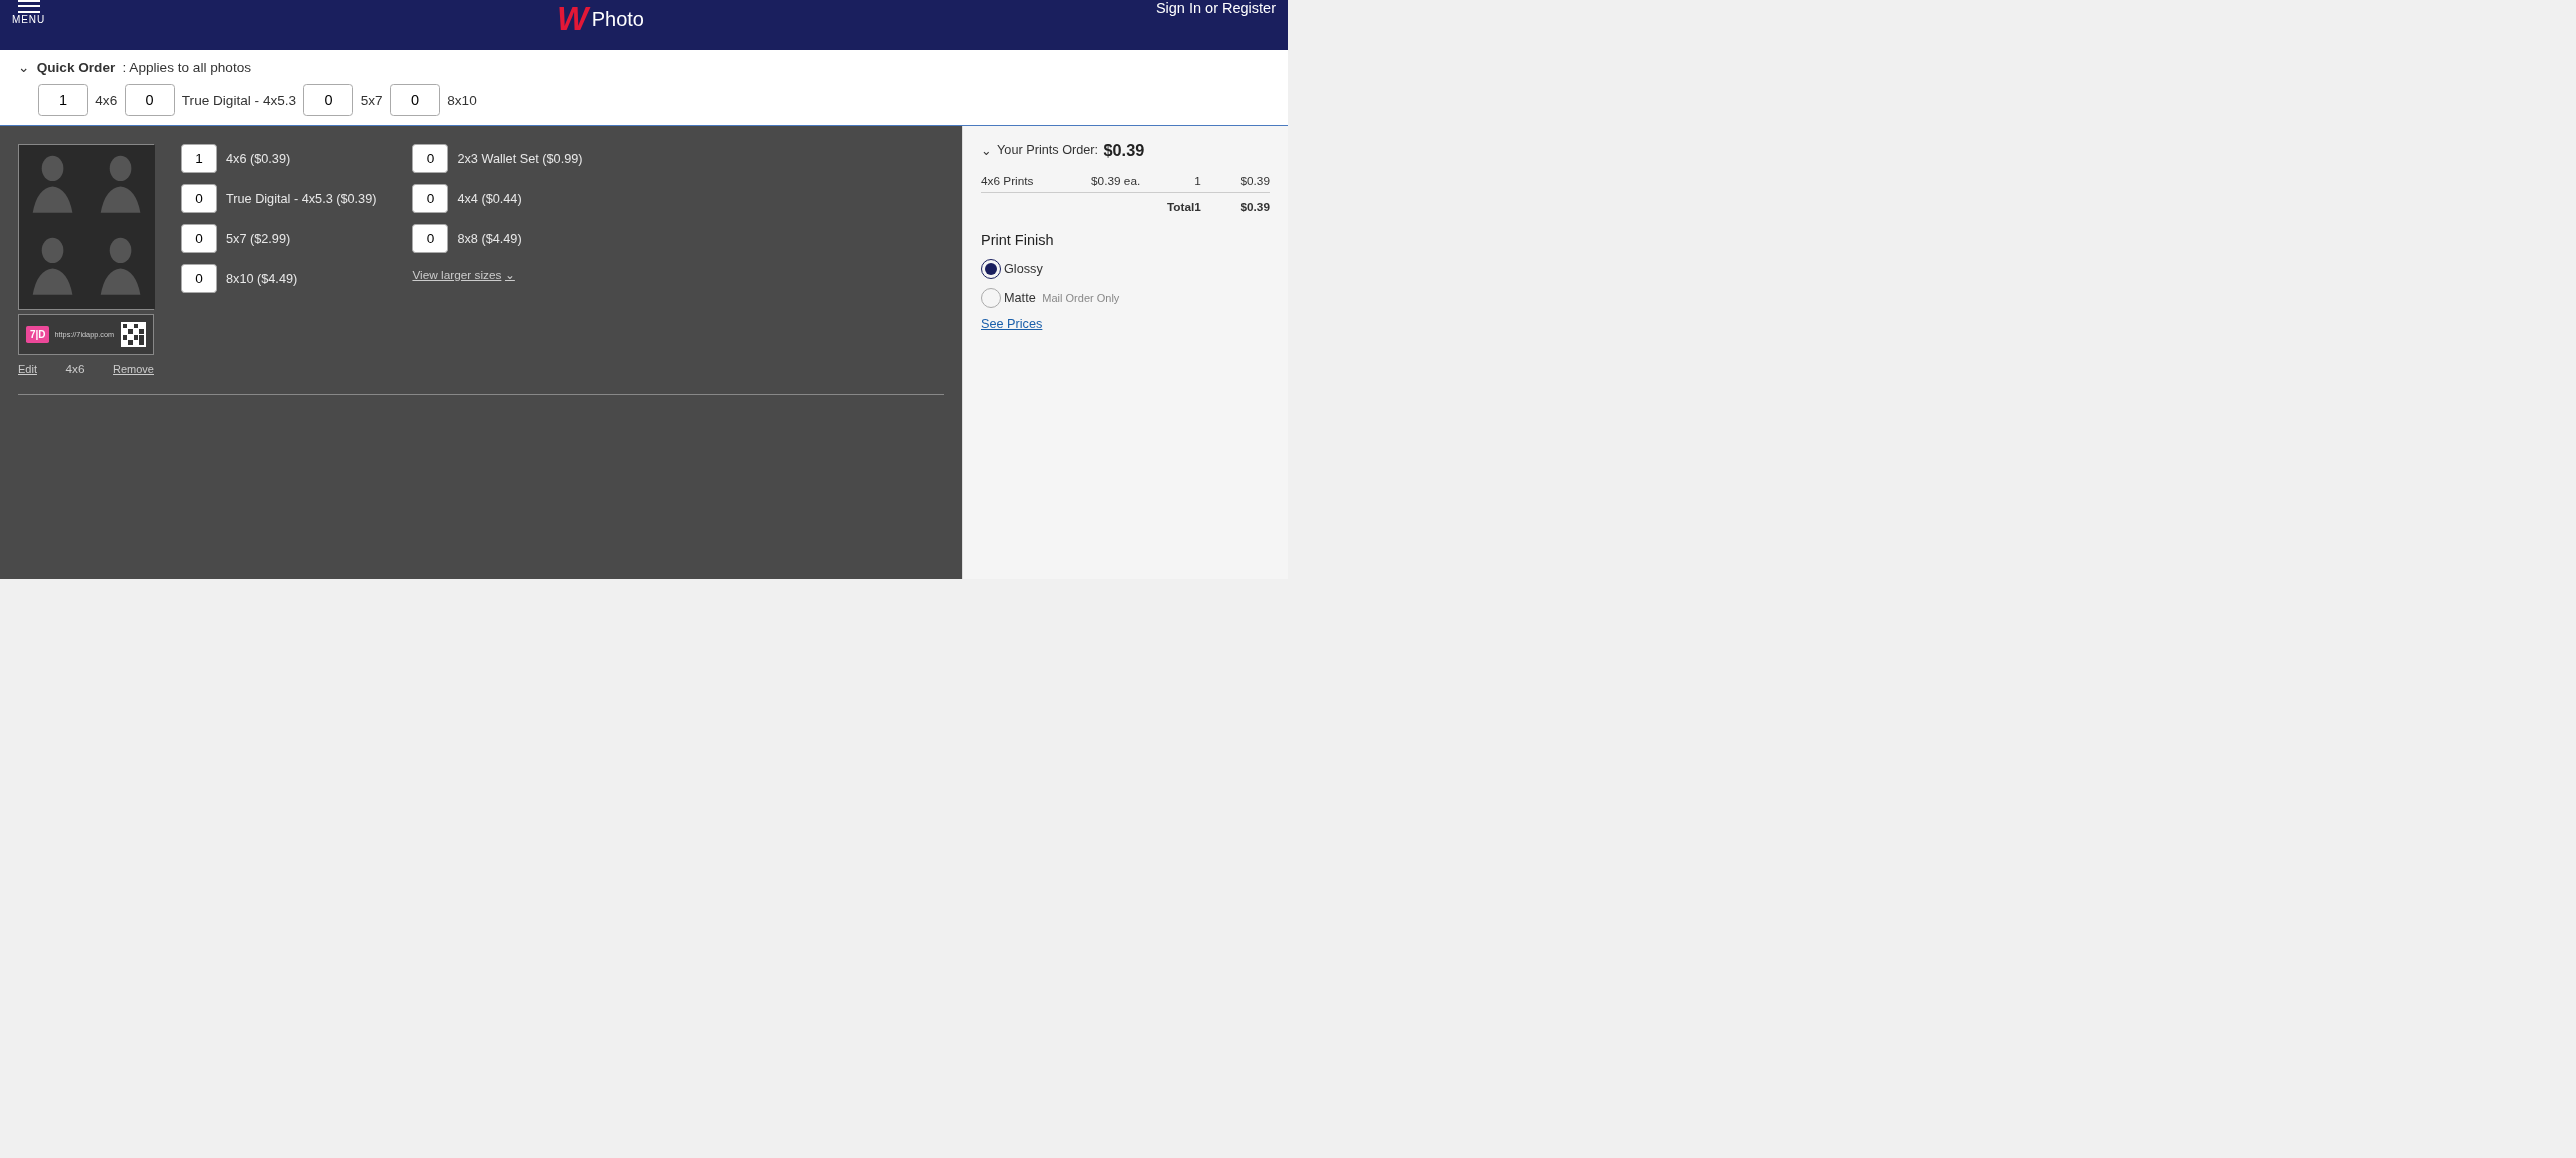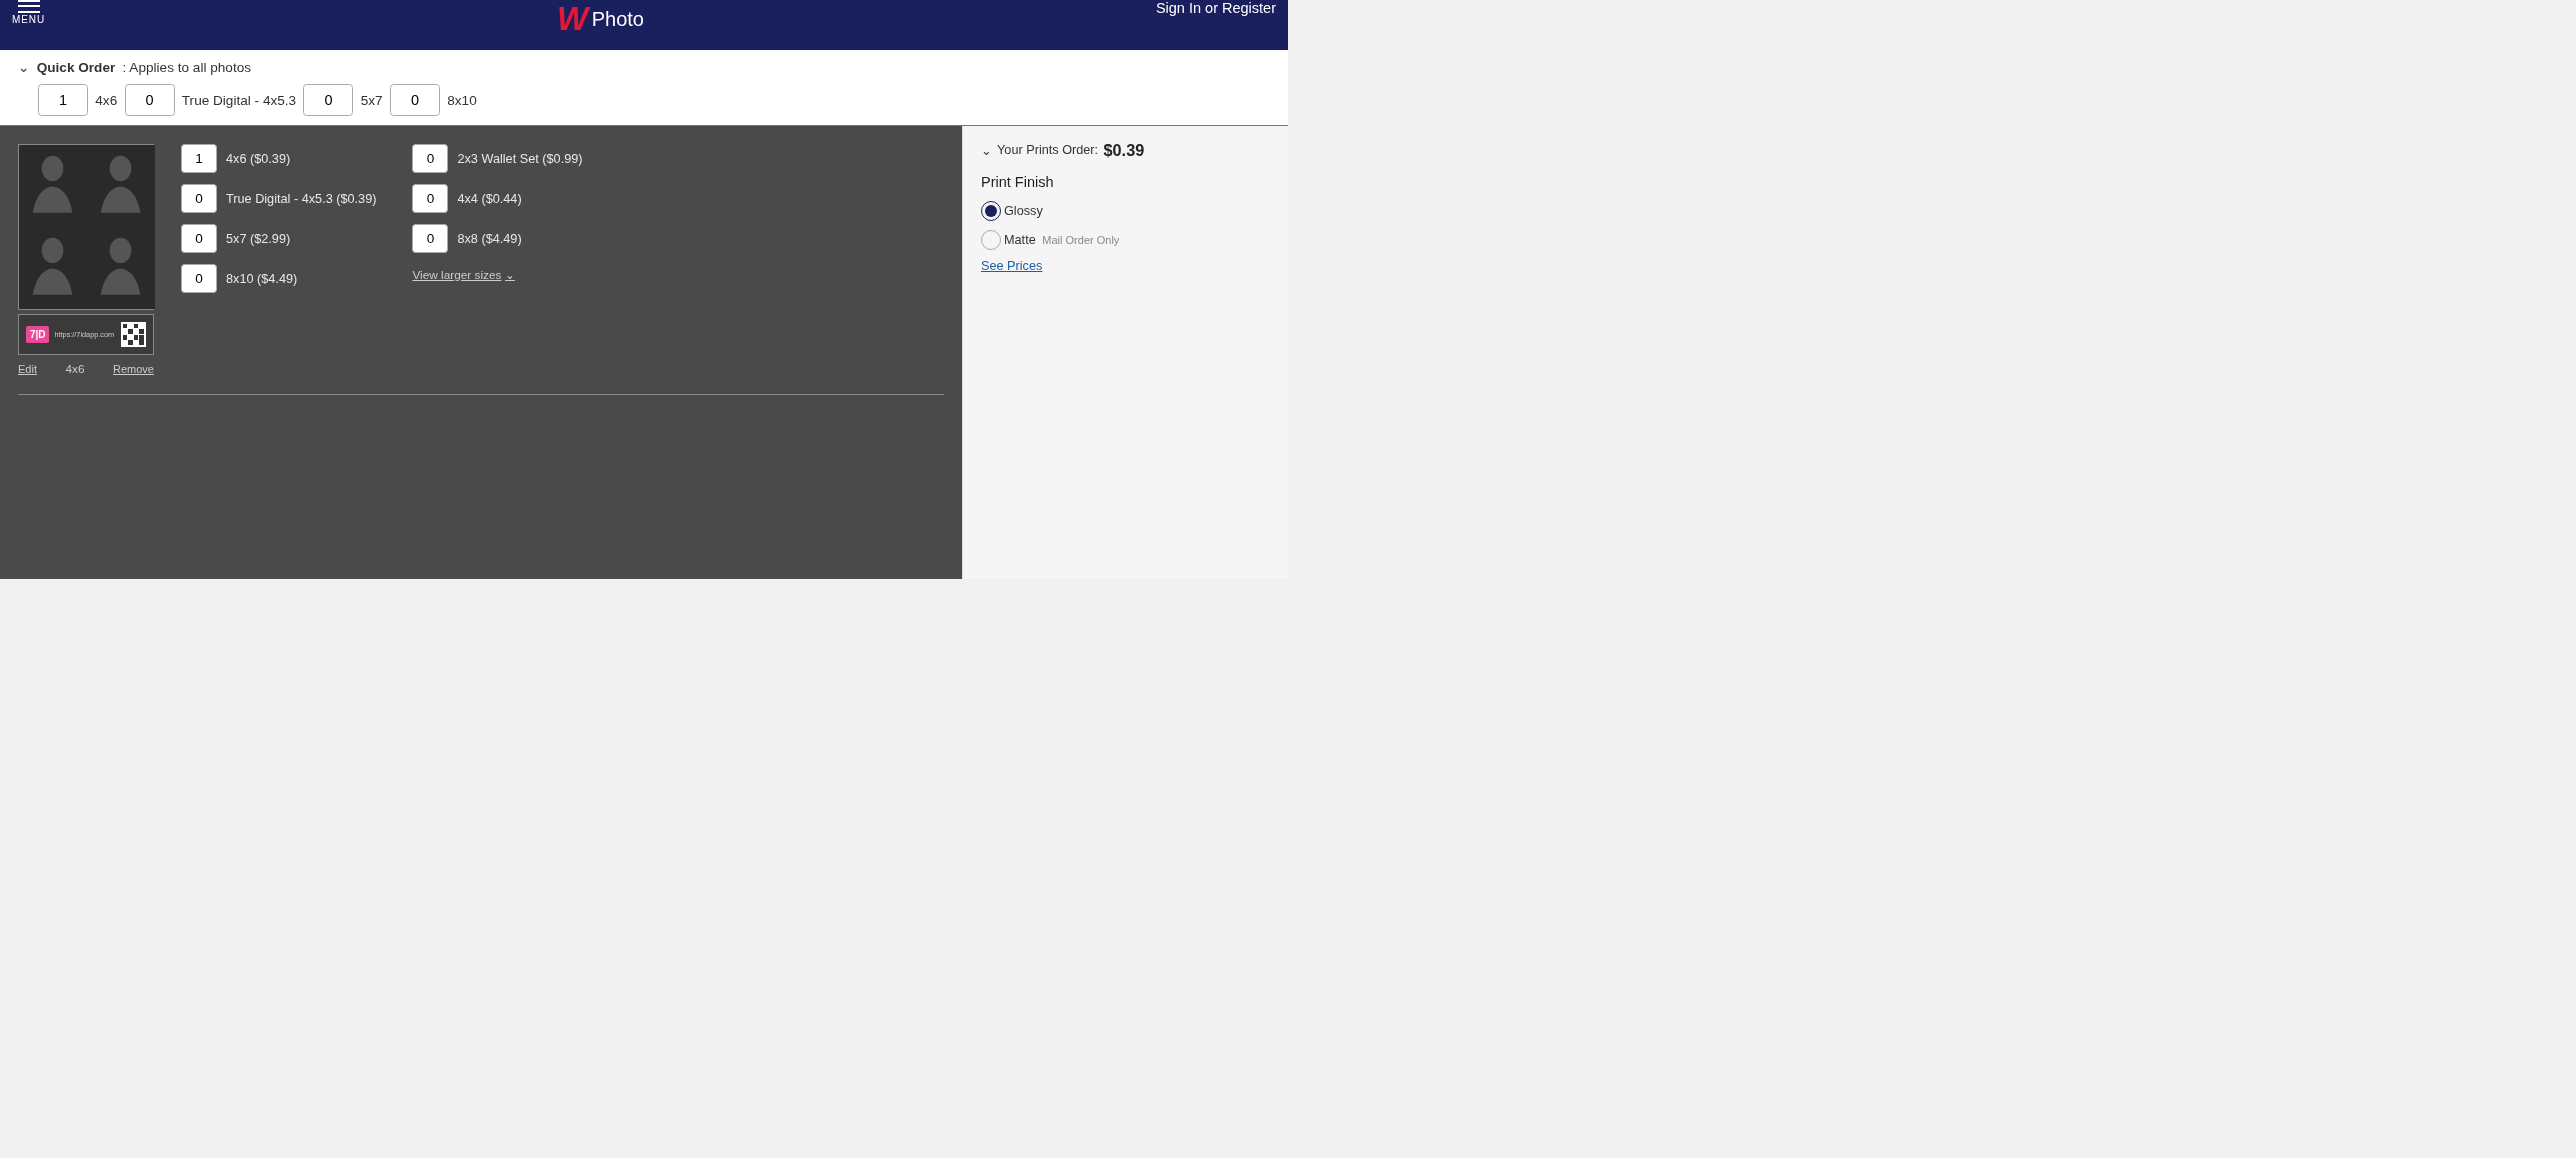--- a/index.html
+++ b/index.html
@@ -518,20 +518,36 @@
 
   <div class="right-panel">
 
 
     <div class="order-summary">
       <div class="order-title">
         <span>⌄</span>
         <span>Your Prints Order:</span>
         <strong class="order-price-total">$0.39</strong>
       </div>
+      <table class="order-table">
+        <tbody>
+            <tr>
+          <td>4x6 Prints</td>
+          <td>$0.39 ea.</td>
+          <td>1</td>
+          <td class="amount">$0.39</td>
+        </tr>
+        <tr class="total-row">
+          <td></td>
+          <td style="text-align:right; font-weight:bold;">Total</td>
+          <td style="font-weight:bold;">1</td>
+          <td class="amount" style="font-weight:bold;">$0.39</td>
+        </tr>
+      </tbody>
+        </table>
     </div>
 
     <div class="print-finish">
       <div class="print-finish-title">Print Finish</div>
 
       <div class="finish-option">
         <div class="radio-outer">
           <div class="radio-inner"></div>
         </div>
         <span class="finish-label">Glossy</span>

